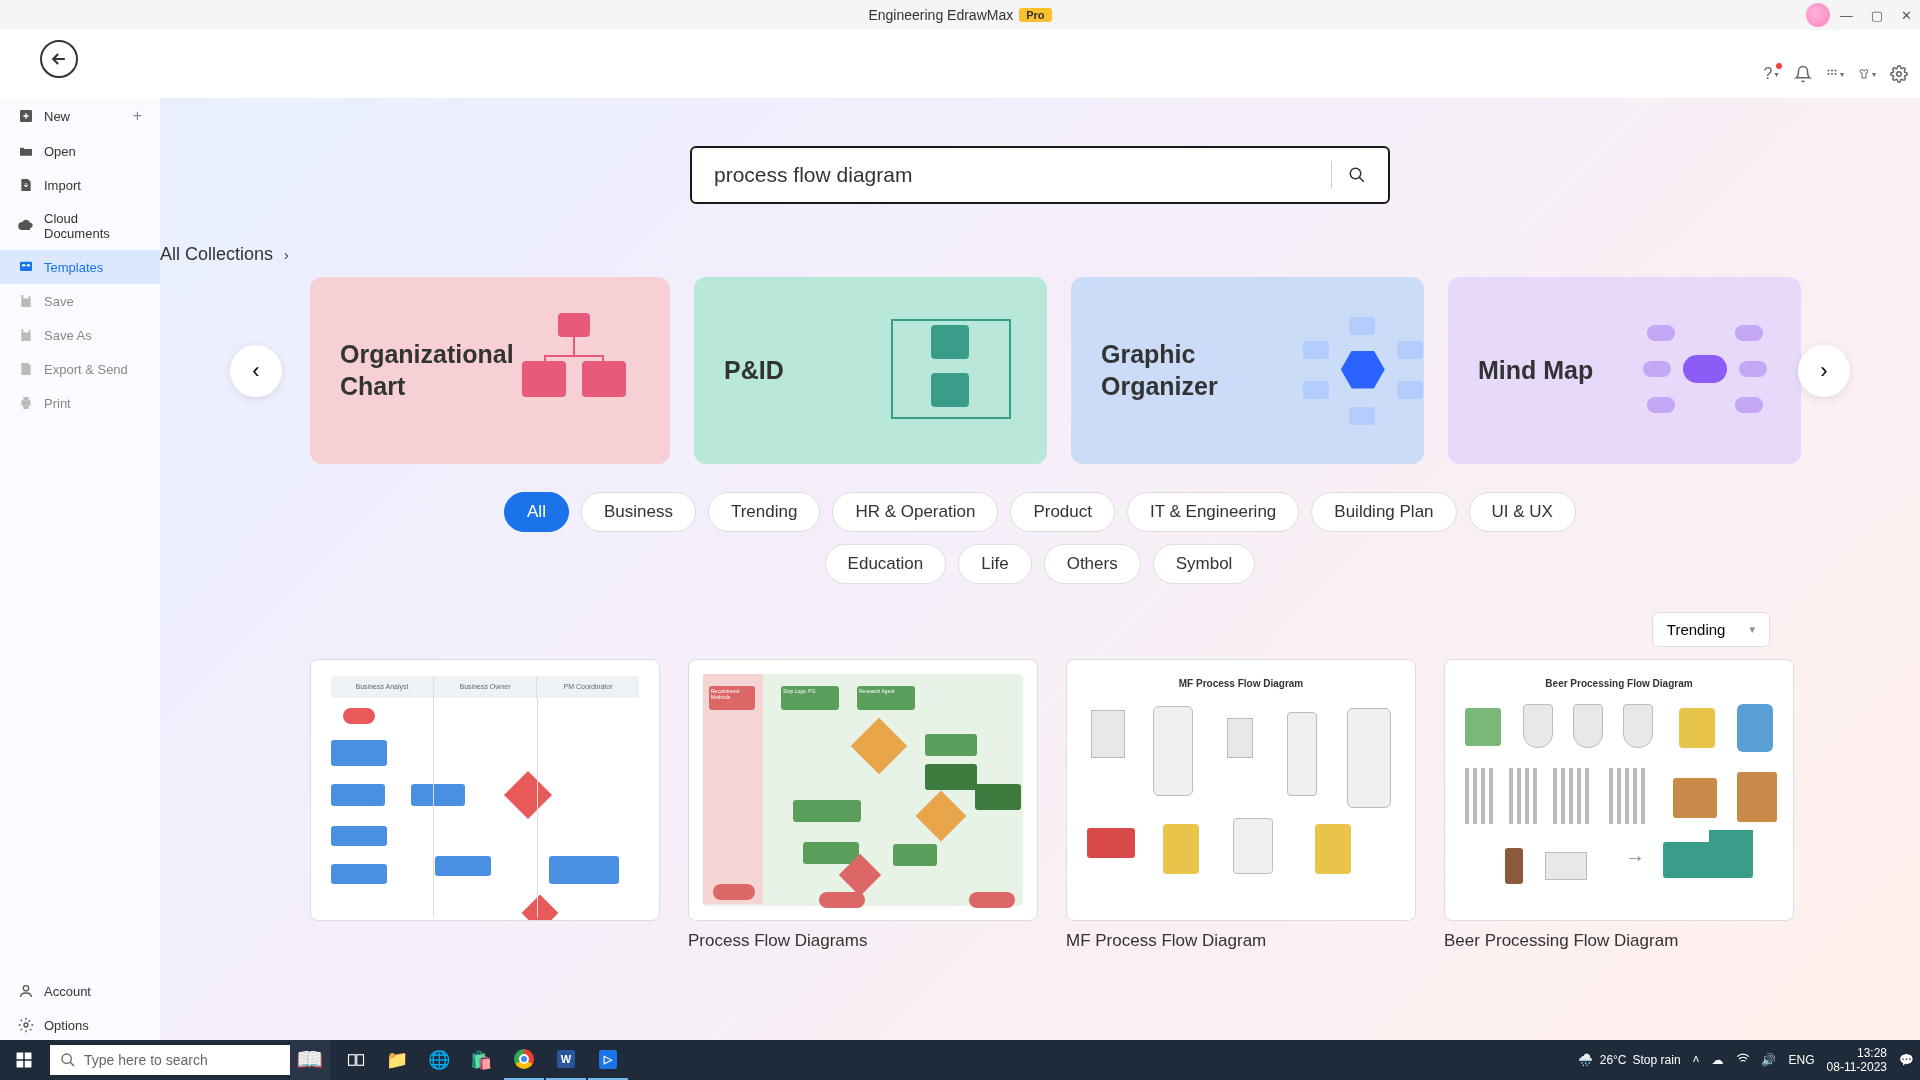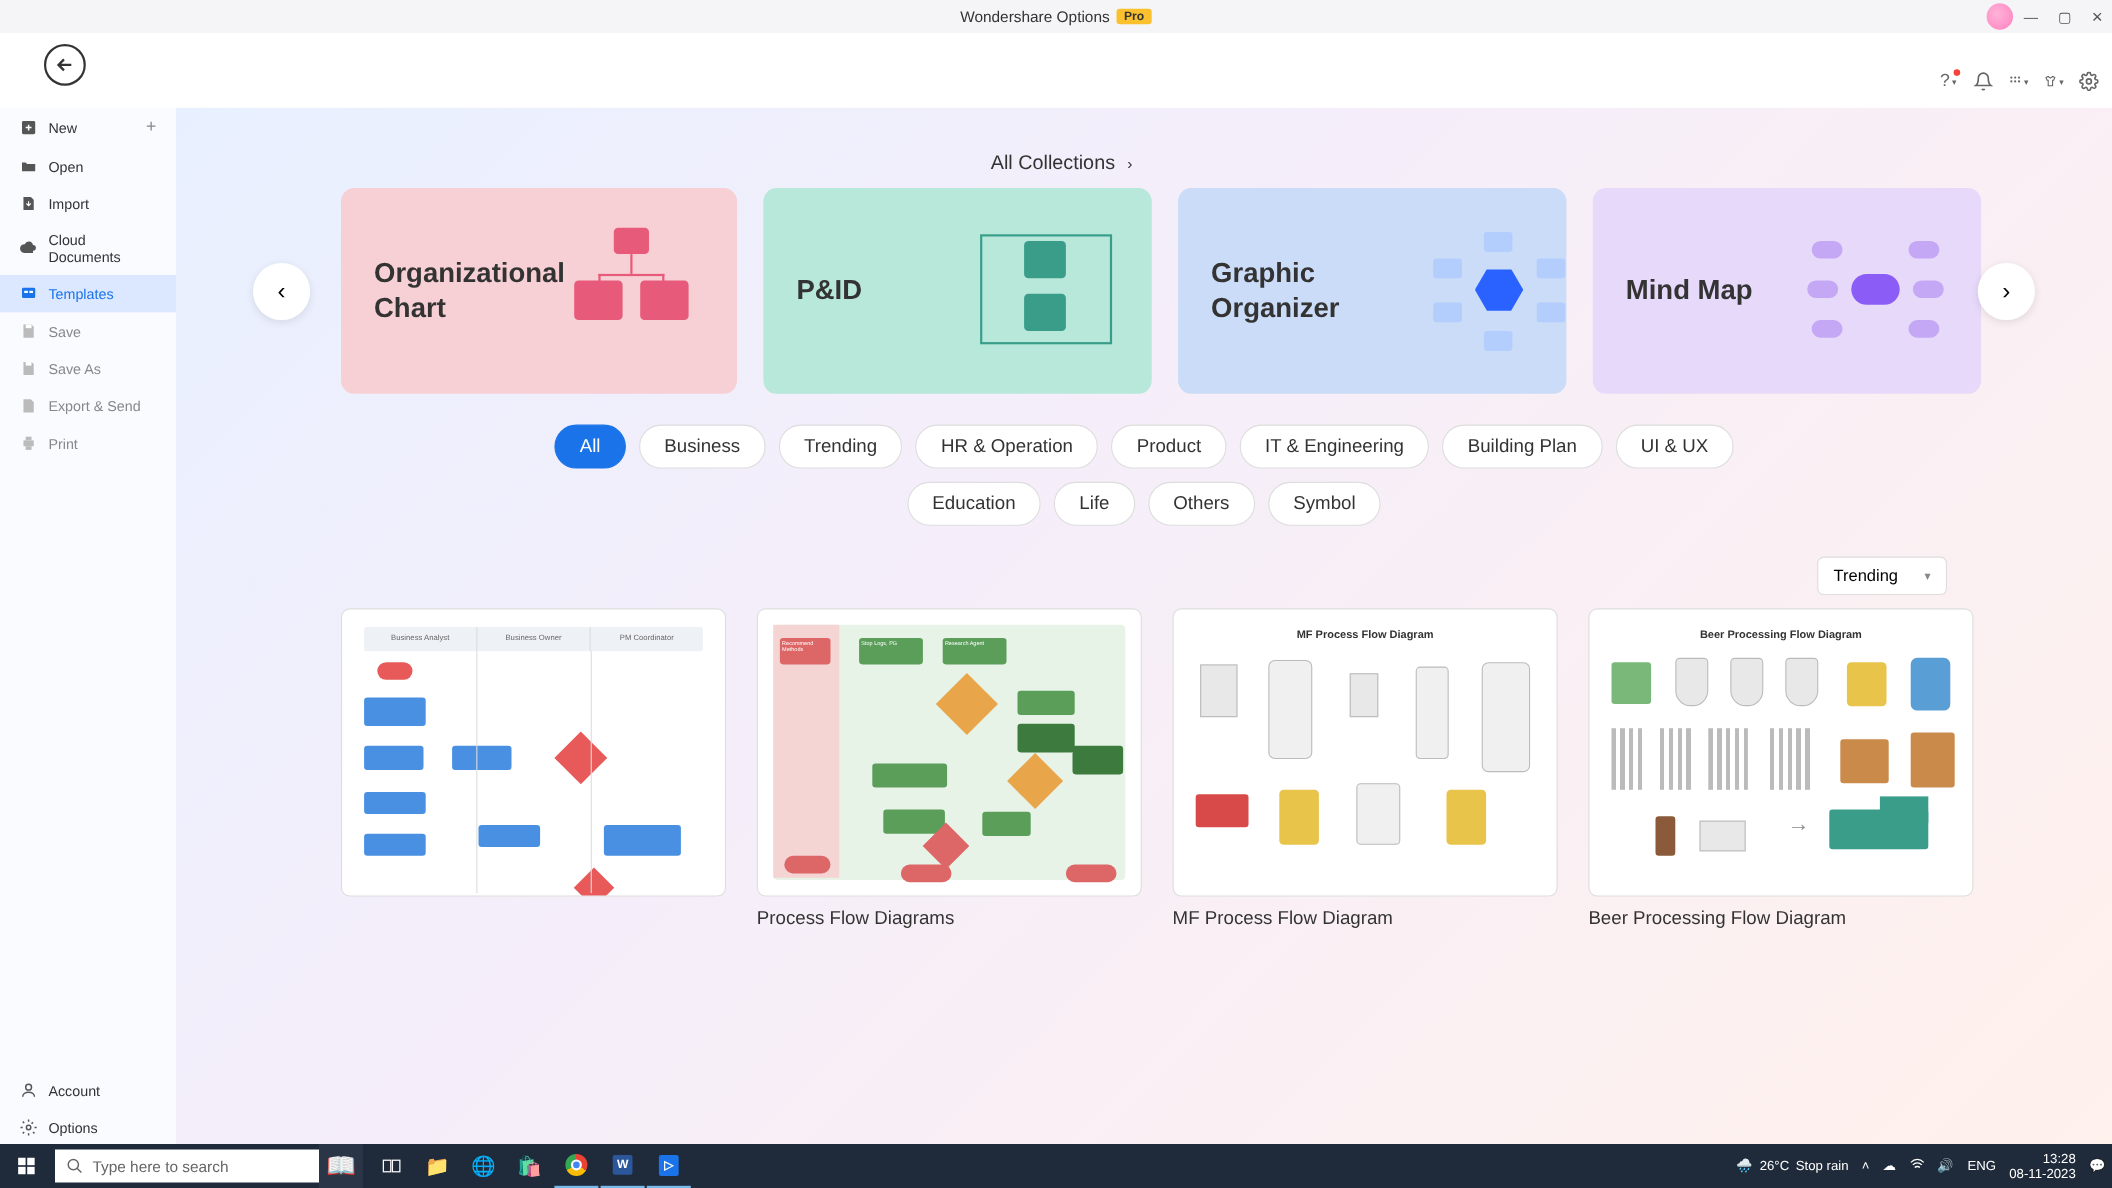--- a/index.html
+++ b/index.html
@@ -36,21 +36,21 @@
 .main { position: absolute; left: 160px; top: 98px; right: 0; bottom: 28px; background: linear-gradient(135deg, #e8f0ff 0%, #f5eefa 40%, #fff1ec 100%); overflow: hidden; }
 
 
 .search-wrap { display: flex; justify-content: center; padding-top: 48px; }
 .search-box { width: 700px; height: 58px; border: 2px solid #1a1a1a; border-radius: 6px; background: #fff; display: flex; align-items: center; padding: 0 22px; }
 .search-box input { flex: 1; border: none; outline: none; font-size: 21px; color: #333; }
 .search-divider { width: 1px; height: 28px; background: #ccc; margin: 0 16px; }
 .search-icon { width: 18px; height: 18px; }
 
 
-.all-collections { text-align: center; padding: 40px 150px 12px 0; font-size: 18px; color: #333; cursor: pointer; }
+.all-collections { text-align: left; padding: 40px 150px 12px 0; font-size: 18px; color: #333; cursor: pointer; }
 .all-collections .chev { margin-left: 6px; font-size: 14px; }
 
 
 .carousel { position: relative; display: flex; gap: 24px; padding: 0 150px; align-items: center; }
 .carousel-nav { position: absolute; width: 52px; height: 52px; border-radius: 50%; background: #fff; display: flex; align-items: center; justify-content: center; cursor: pointer; font-size: 22px; box-shadow: 0 2px 8px rgba(0,0,0,0.1); z-index: 2; }
 .carousel-nav.prev { left: 70px; }
 .carousel-nav.next { right: 70px; }
 .cat-card { flex: 0 0 353px; height: 187px; border-radius: 12px; padding: 28px 30px; display: flex; align-items: center; justify-content: space-between; cursor: pointer; }
 .cat-card-title { font-size: 25px; font-weight: 700; color: #333; max-width: 170px; line-height: 1.25; }
 .cat-card-illus { width: 130px; height: 120px; position: relative; }
@@ -118,21 +118,21 @@
 .task-app { width: 40px; height: 40px; display: flex; align-items: center; justify-content: center; font-size: 18px; }
 .task-app.active { border-bottom: 2px solid #76b9ed; }
 .tray { margin-left: auto; display: flex; align-items: center; gap: 12px; padding-right: 6px; font-size: 12px; }
 .weather { display: flex; align-items: center; gap: 6px; }
 .clock { text-align: right; line-height: 1.2; }
 </style>
 </head>
 <body>
 
 <div class="titlebar">
-  <span class="titlebar-title">Wondershare Options</span>
+  <span class="titlebar-title">Engineering EdrawMax</span>
   <span class="pro-badge">Pro</span>
   <div class="titlebar-avatar"></div>
   <div class="window-controls">
     <span>—</span>
     <span>▢</span>
     <span>✕</span>
   </div>
 </div>
 
 <div class="toolbar-row">
@@ -252,20 +252,32 @@
             <circle cx="12" cy="12" r="3"></circle>
             <path d="M12 1v3m0 16v3m11-11h-3M4 12H1m17-7l-2 2M6 18l-2 2m0-16l2 2m12 12l2 2"></path>
           </svg></span>
       <span>Options</span>
     </div>
   </div>
 </div>
 
 <div class="main">
 
+  <div class="search-wrap">
+    <div class="search-box">
+      <input type="text" value="process flow diagram" style="">
+      <div class="search-divider"></div>
+      <span class="search-icon">
+        <svg viewBox="0 0 24 24" fill="none" stroke="#333" stroke-width="2">
+            <circle cx="10" cy="10" r="7"></circle>
+            <path d="M21 21l-6-6"></path>
+          </svg>
+      </span>
+    </div>
+  </div>
 
   <div class="all-collections">
     <span>All Collections</span>
     <span class="chev">›</span>
   </div>
 
   <div class="carousel">
     <div class="carousel-nav prev">‹</div>
     <div class="carousel-nav next">›</div>
 

